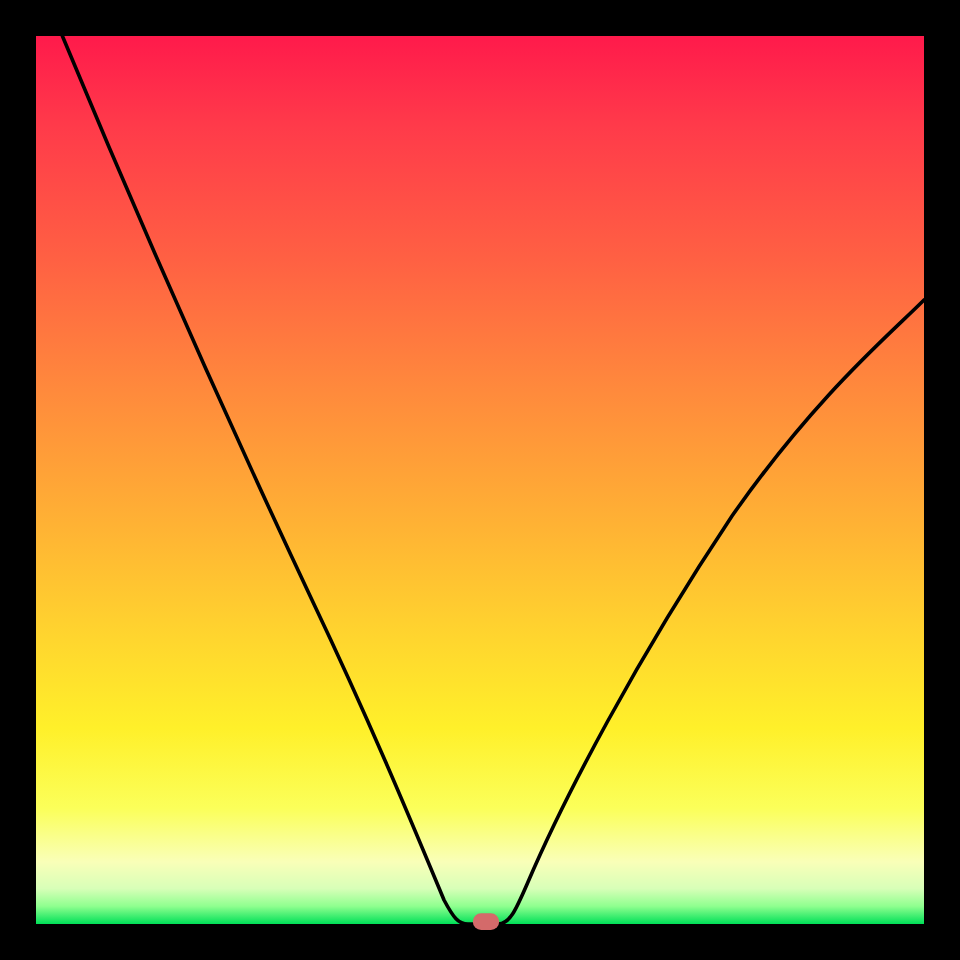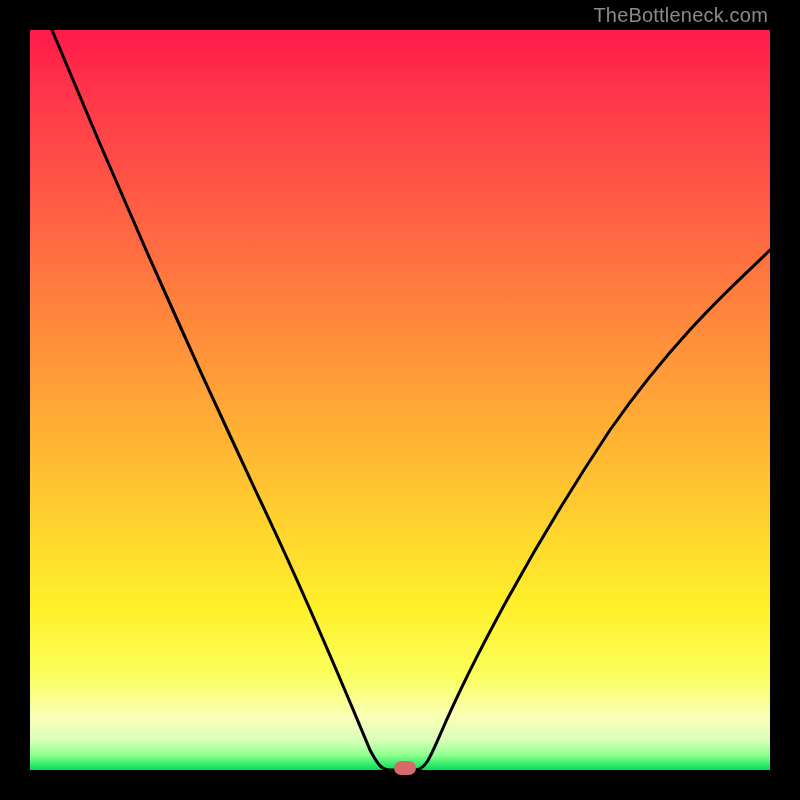--- a/index.html
+++ b/index.html
@@ -83,14 +83,13 @@
         L 385 740
         C 395 740, 400 728, 410 705
         C 440 635, 500 520, 580 400
         C 650 300, 710 250, 740 220
       " fill="none" stroke="#000" stroke-width="3" stroke-linecap="round"></path>
     </svg>
 
     <div class="marker" style="left:375px; top:738px;"></div>
   </div>
 
-  <div class="watermark">TheBottleneck.com</div>
 </div>
 
 </body></html>

